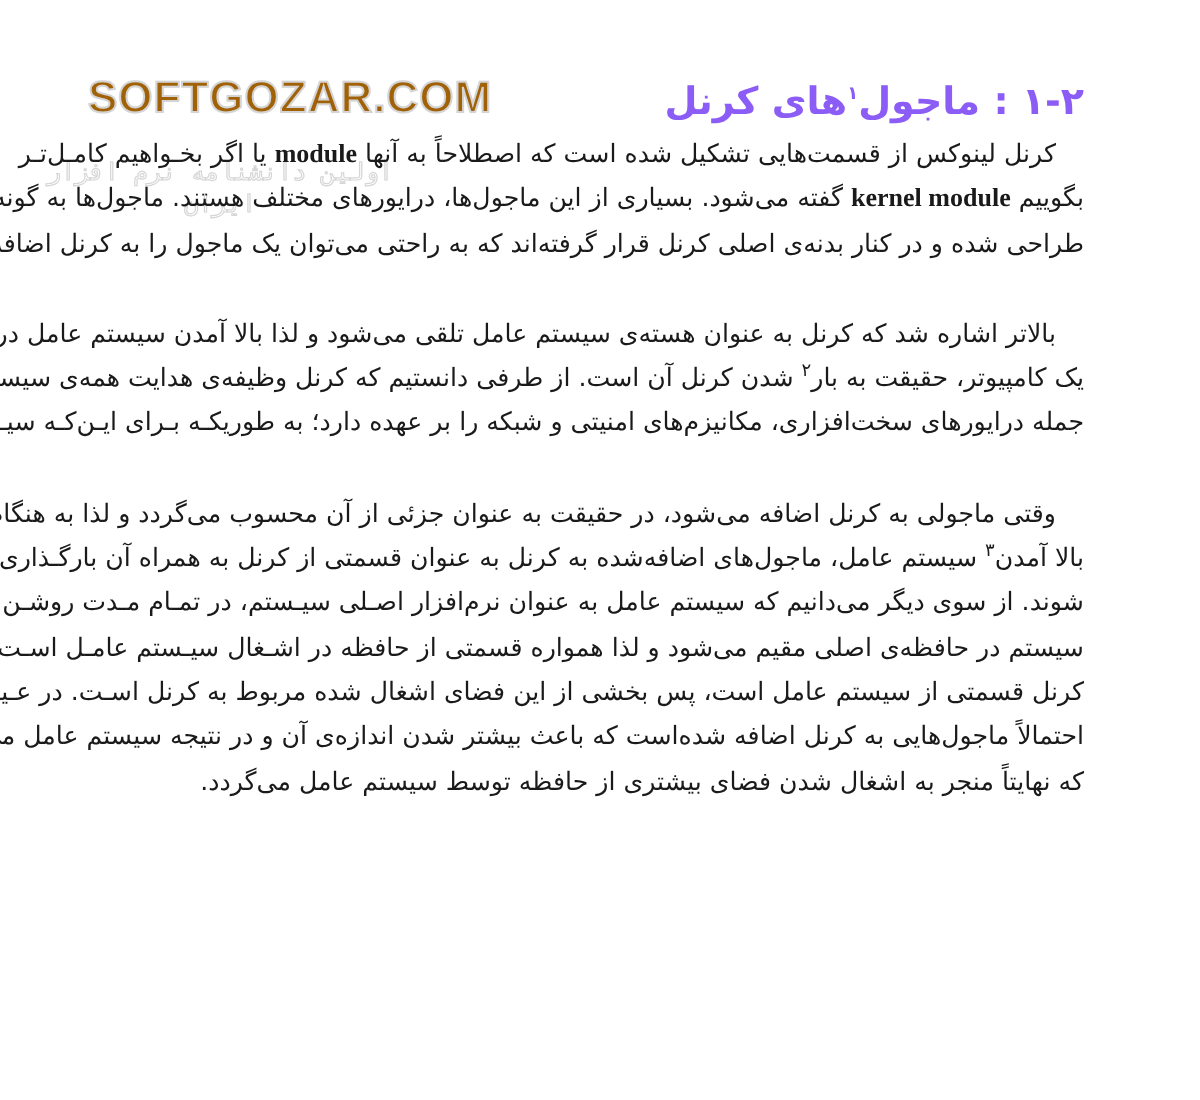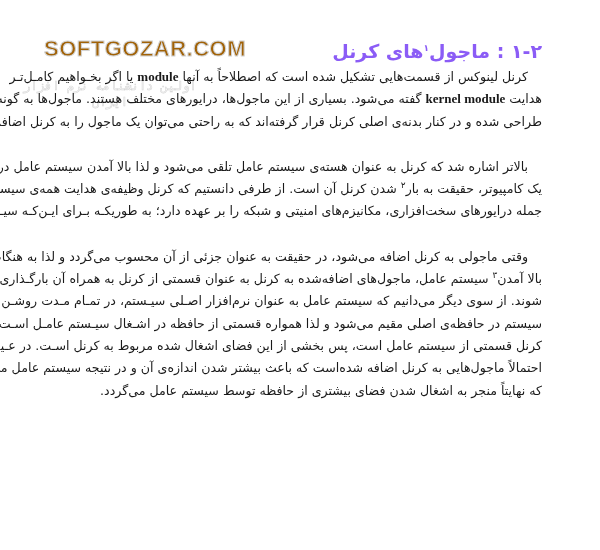--- a/index.html
+++ b/index.html
@@ -101,21 +101,21 @@
 </div>
 
 <div class="page">
   <h2 class="heading">
     <span>۱-۲ :</span>
     <span>ماجول</span><sup>۱</sup><span>های کرنل</span>
   </h2>
 
   <div class="para">
     <span class="line indent"><span>کرنل لینوکس از قسمت‌هایی تشکیل شده است که اصطلاحاً به آنها </span><span class="latin">module</span><span> یا اگر بخـواهیم کامـل‌تـر</span></span>
-    <span class="line"><span>هدایت </span><span class="latin">kernel module</span><span> گفته می‌شود. بسیاری از این ماجول‌ها، درایورهای مختلف هستند. ماجول‌ها به گونه‌ای</span></span>
+    <span class="line"><span>بگوییم </span><span class="latin">kernel module</span><span> گفته می‌شود. بسیاری از این ماجول‌ها، درایورهای مختلف هستند. ماجول‌ها به گونه‌ای</span></span>
     <span class="line">طراحی شده و در کنار بدنه‌ی اصلی کرنل قرار گرفته‌اند که به راحتی می‌توان یک ماجول را به کرنل اضافه نمود</span>
   </div>
 
   <div class="gap"></div>
 
   <div class="para">
     <span class="line indent">بالاتر اشاره شد که کرنل به عنوان هسته‌ی سیستم عامل تلقی می‌شود و لذا بالا آمدن سیستم عامل در</span>
     <span class="line"><span>یک کامپیوتر، حقیقت به بار</span><sup>۲</sup><span> شدن کرنل آن است. از طرفی دانستیم که کرنل وظیفه‌ی هدایت همه‌ی سیستم، از</span></span>
     <span class="line">جمله درایورهای سخت‌افزاری، مکانیزم‌های امنیتی و شبکه را بر عهده دارد؛ به طوریکـه بـرای ایـن‌کـه سیـستم</span>
   </div>

